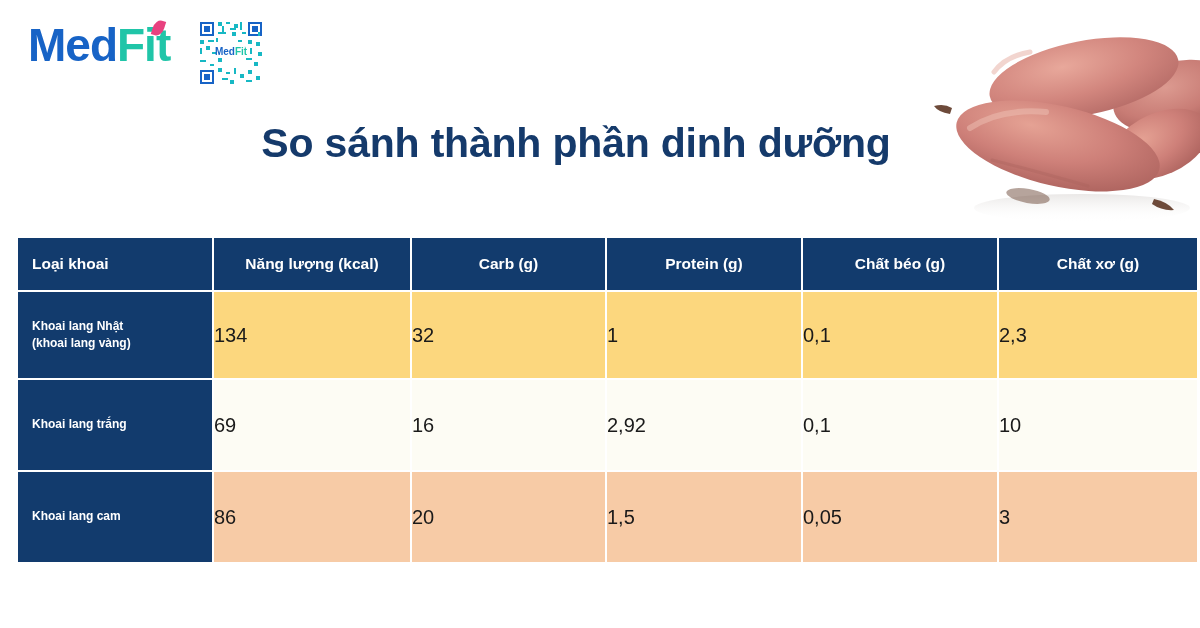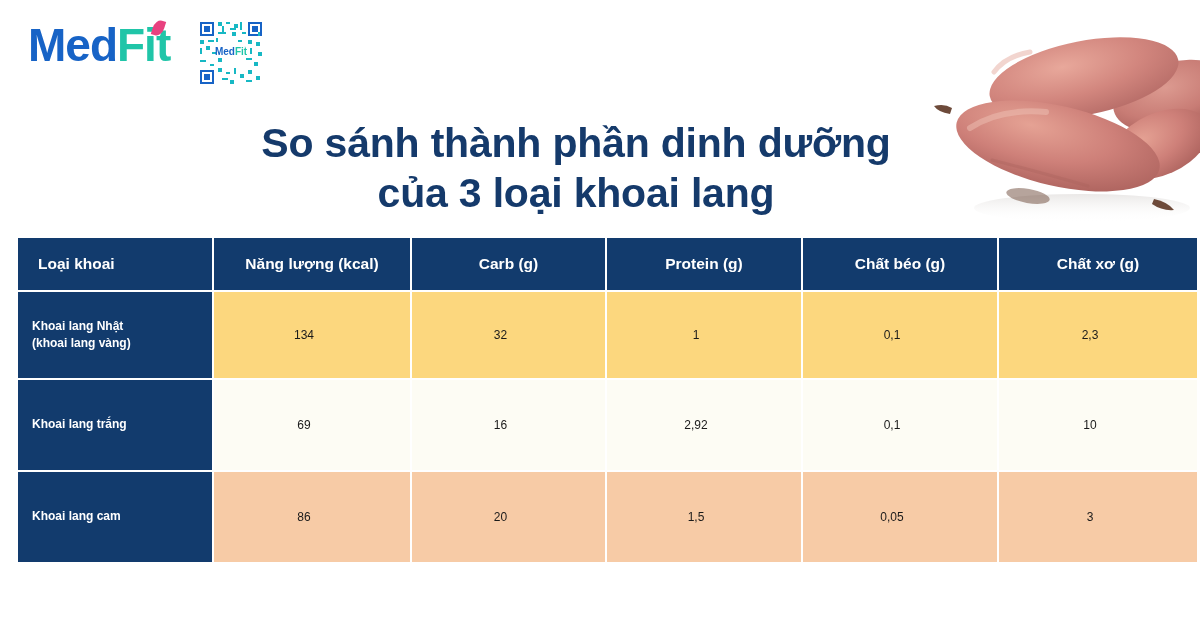--- a/index.html
+++ b/index.html
@@ -49,32 +49,32 @@
   
   .table-wrap { position: absolute; left: 16px; top: 236px; width: 1169px; }
   table { border-collapse: separate; border-spacing: 2px 2px; width: 100%; table-layout: fixed; }
   th, td { padding: 0; }
 
   th {
     background: #123B6D; color: #ffffff;
     font-size: 15.5px; font-weight: 600;
     height: 52px; text-align: center; vertical-align: middle;
   }
-  th.first { text-align: left; padding-left: 20px; }
+  th.first { text-align: left; padding-left: 14px; }
 
   td.rowlabel {
     background: #123B6D; color: #ffffff;
     font-size: 12px; font-weight: 600;
     text-align: left; padding-left: 14px; vertical-align: middle;
     line-height: 1.45;
   }
   td.val {
-    text-align: center; padding-right: 16px;
+    text-align: left; padding-right: 16px;
     vertical-align: middle;
-    font-size: 12px; color: #1A1A1A;
+    font-size: 20px; color: #1A1A1A;
   }
   tr.r1 td.val { background: #FCD77E; height: 86px; }
   tr.r2 td.val { background: #FDFCF4; height: 90px; }
   tr.r3 td.val { background: #F7CBA6; height: 90px; }
   tr.r1 td.rowlabel { height: 86px; }
   tr.r2 td.rowlabel, tr.r3 td.rowlabel { height: 90px; }
 
   col.c0 { width: 194px; }
   col.c1 { width: 196px; }
   col.c2 { width: 193px; }
@@ -189,21 +189,20 @@
       <path d="M60 160 q40 10 96 26" stroke="#A9625C" stroke-width="3" fill="none" opacity="0.35" stroke-linecap="round"></path>
 
       <path d="M222 199 q14 3 20 11 q-12 1 -22 -6z" fill="#6D4A3A"></path>
       <path d="M18 114 q-12 -2 -16 -8 q10 -3 18 2z" fill="#6D4A3A"></path>
       <ellipse cx="96" cy="196" rx="22" ry="7" fill="#6D4A3A" opacity="0.5" transform="rotate(10 96 196)"></ellipse>
     </svg>
   </div>
 
   <h1 class="title">
     <span class="line">So sánh thành phần dinh dưỡng</span>
-    <span class="line">của 3 loại khoai lang</span>
   </h1>
 
   <div class="table-wrap">
     <table>
       <colgroup>
         <col class="c0">
           <col class="c1">
           <col class="c2">
           <col class="c3">
           <col class="c4">

